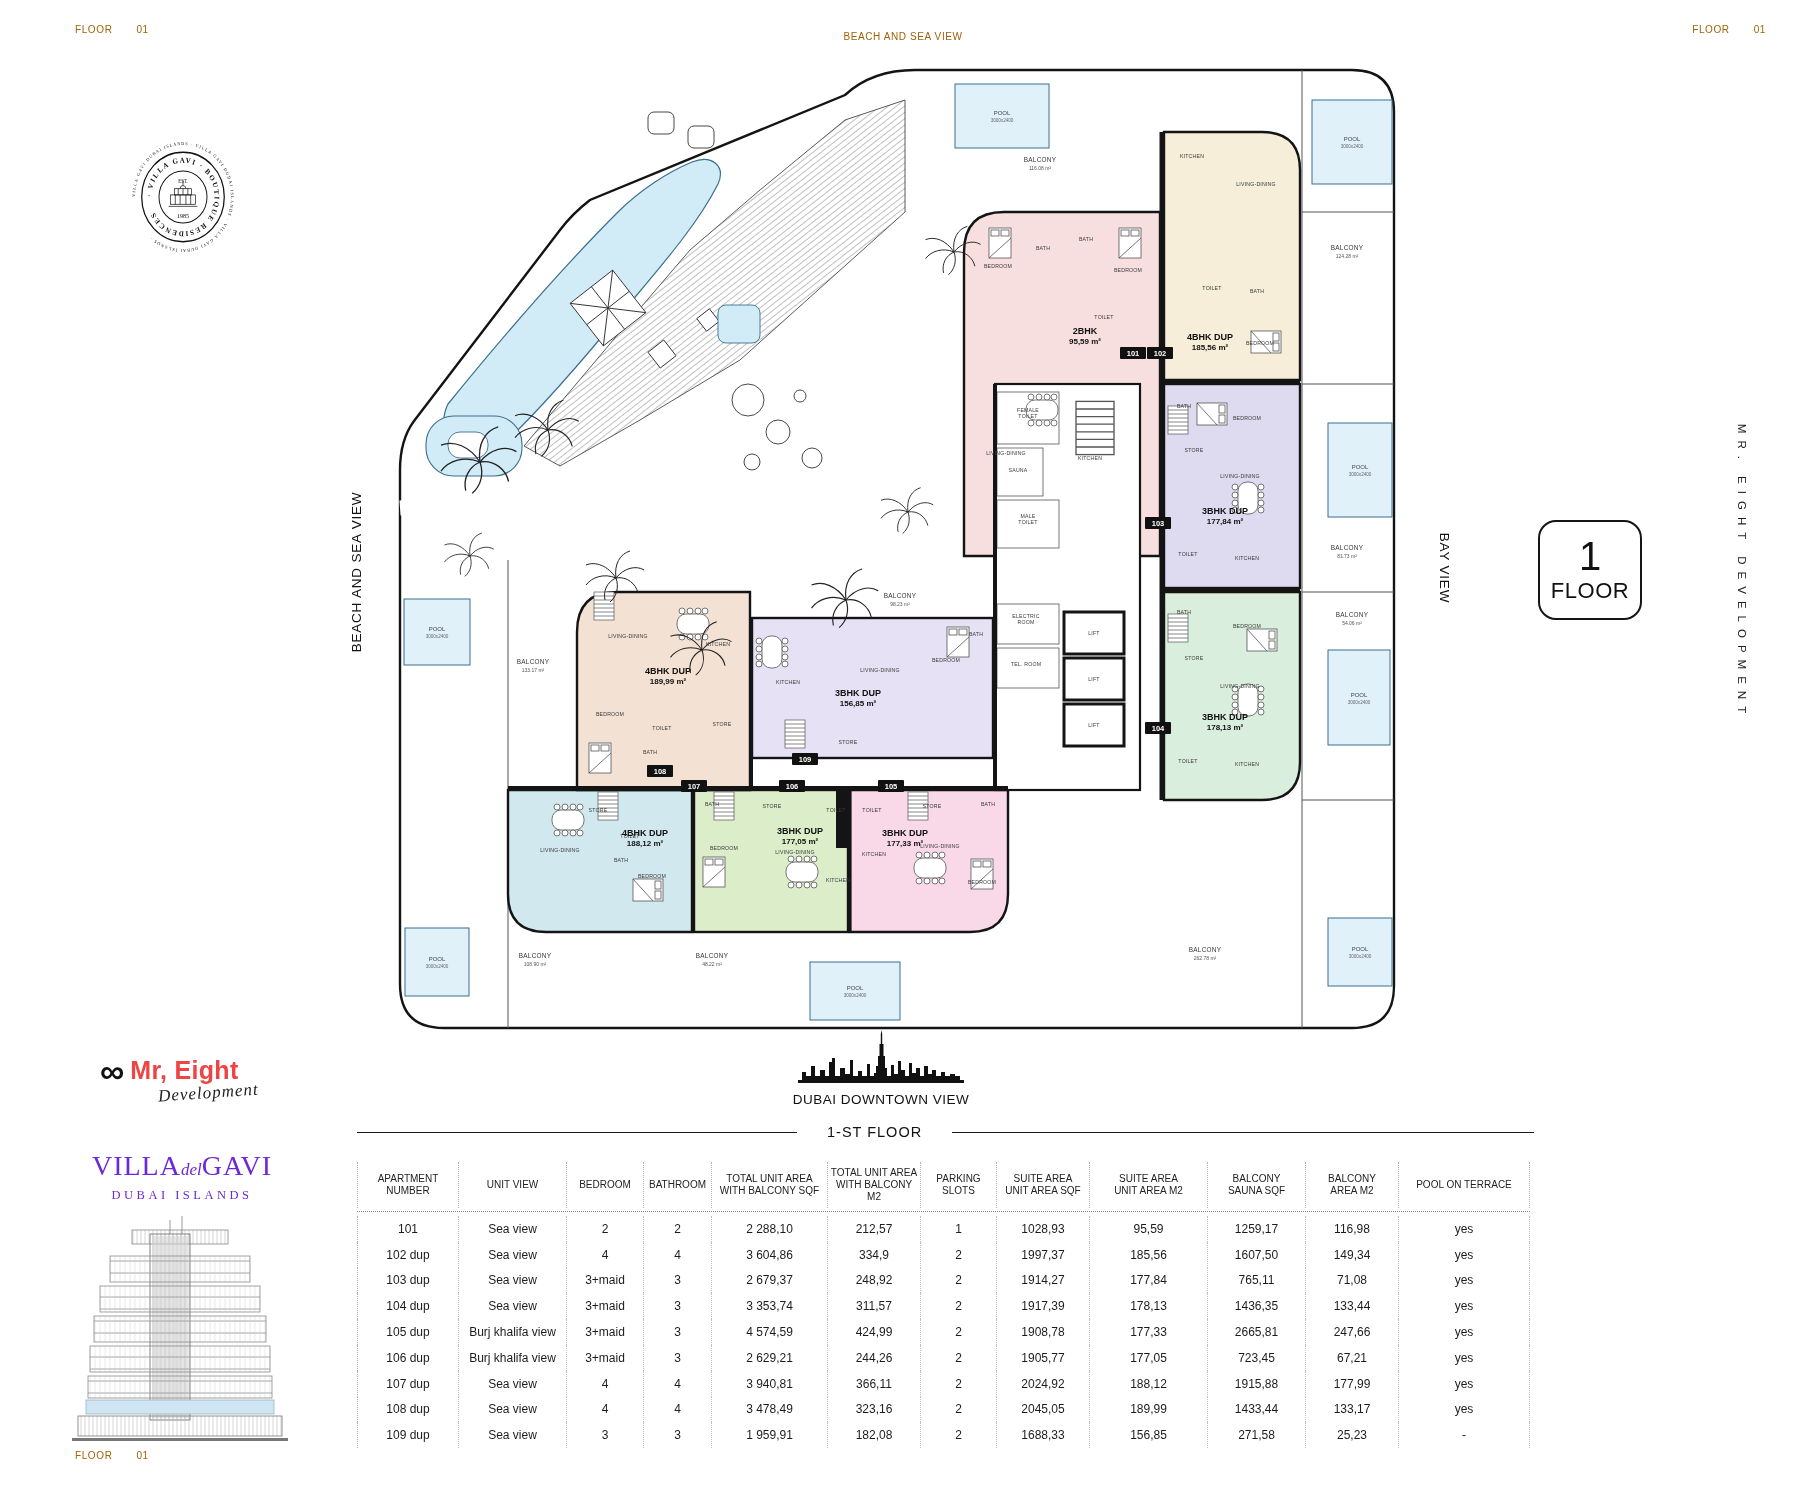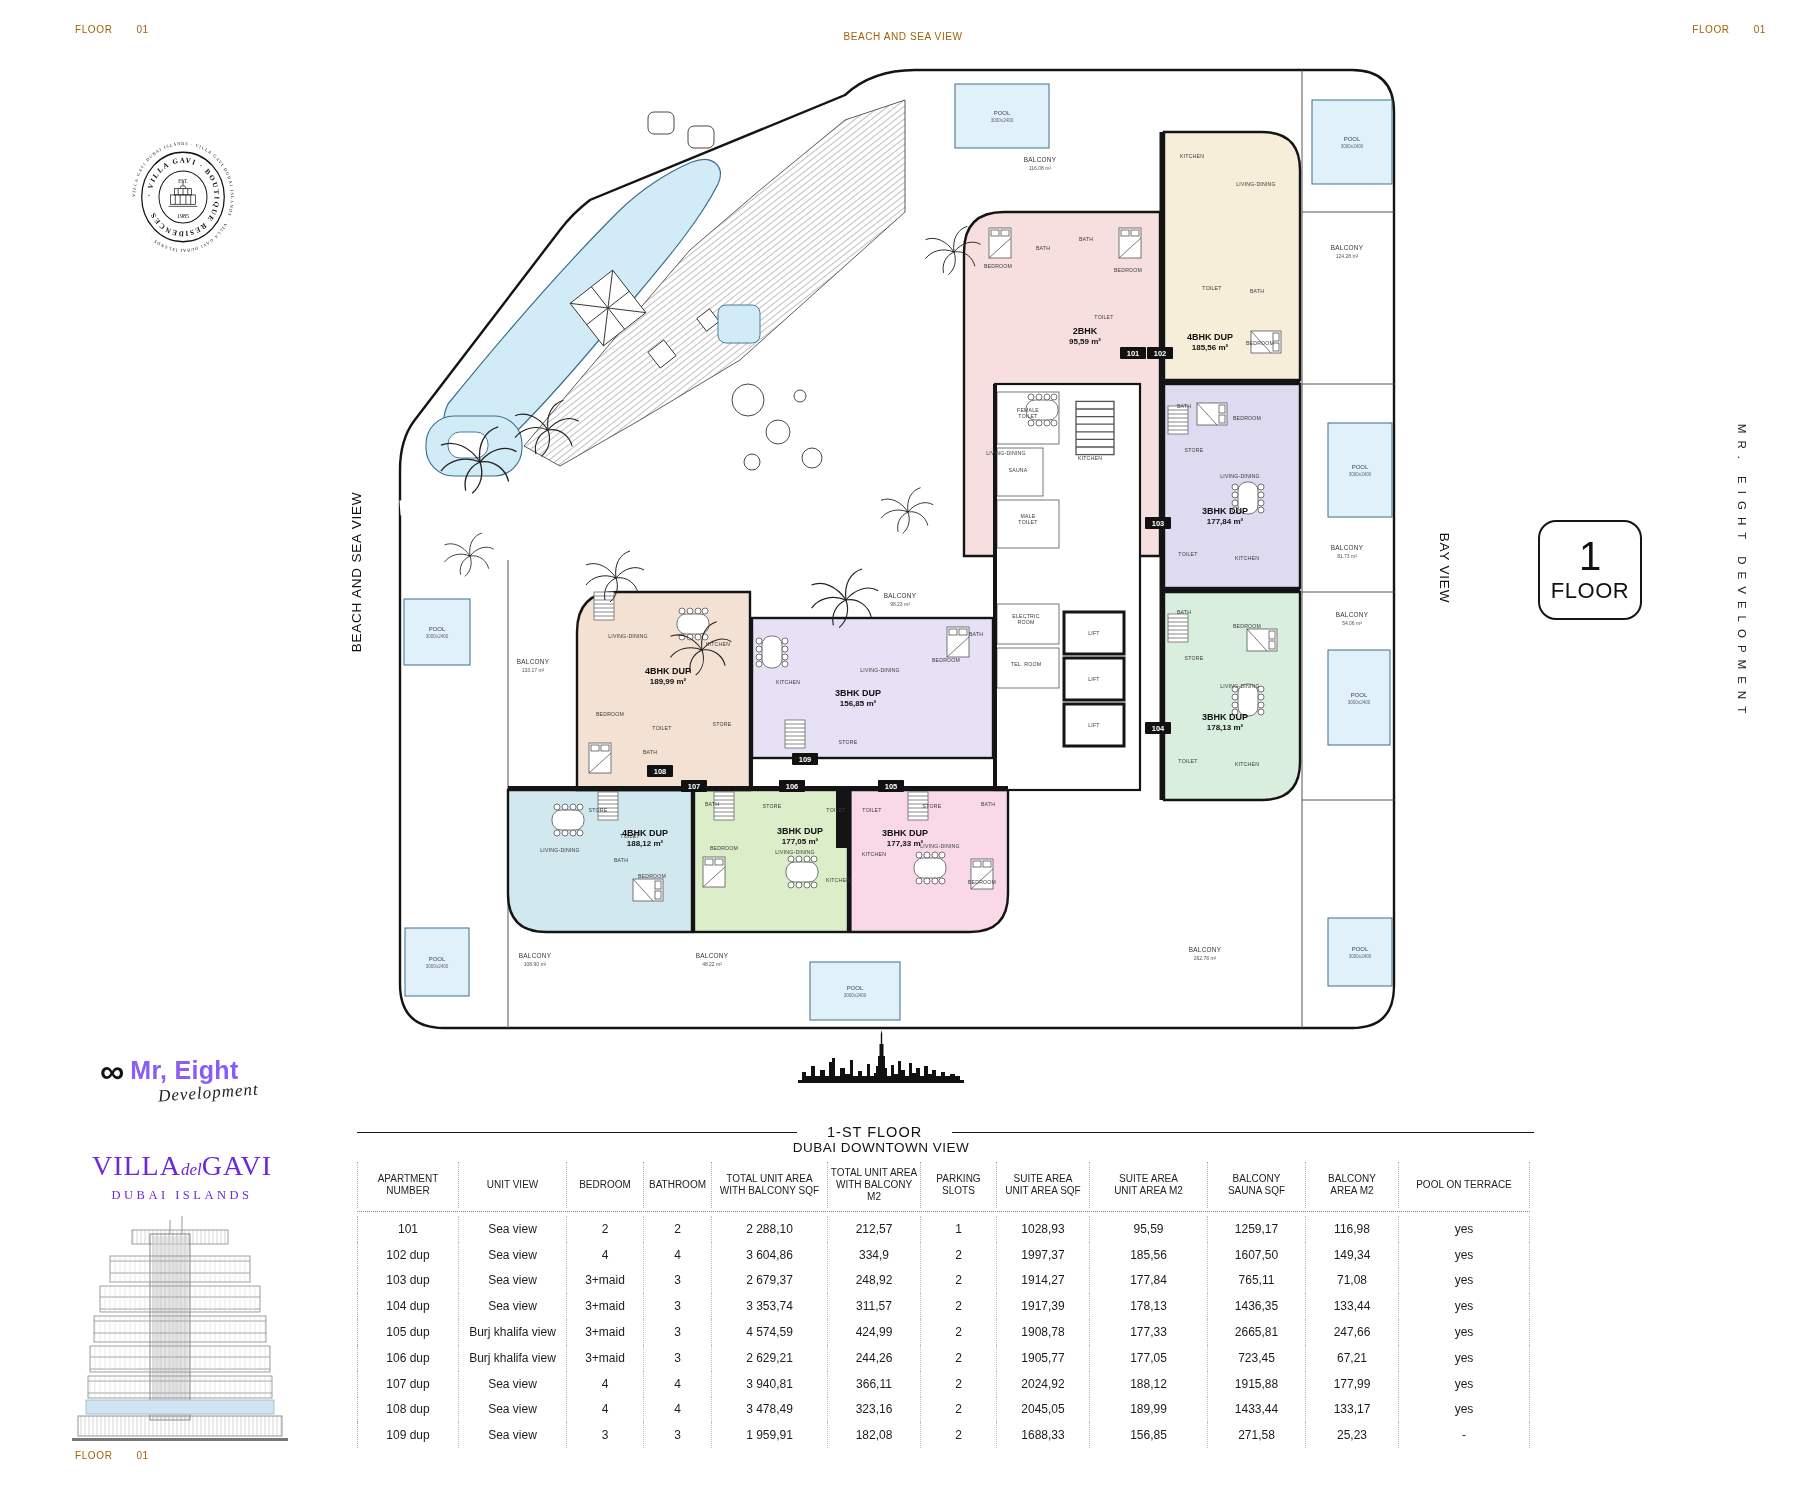--- a/index.html
+++ b/index.html
@@ -13,21 +13,21 @@
   .vtext.cw{transform:translate(-50%,-50%) rotate(90deg);}
   .dev-vert{letter-spacing:7px;font-size:11.5px;color:#222;}
   
   .badge{width:100px;height:96px;border:2.5px solid #151515;border-radius:18px;
          display:flex;flex-direction:column;align-items:center;justify-content:center;background:#fff;}
   .badge .n{font-size:40px;line-height:40px;color:#111;}
   .badge .f{font-size:22px;letter-spacing:.5px;color:#111;margin-top:2px;}
   
   .mre{display:flex;align-items:center;gap:6px;}
   .mre .inf{font-size:34px;font-weight:bold;line-height:28px;color:#111;}
-  .mre .nm{font-size:25px;font-weight:bold;letter-spacing:.3px;color:#8b5cf6;}
+  .mre .nm{font-size:25px;font-weight:bold;letter-spacing:.3px;color:#ef4444;}
   .mre-script{font-family:"Liberation Serif",serif;font-style:italic;font-size:17px;color:#222;
               margin:-2px 0 0 58px;transform:rotate(-4deg);letter-spacing:1px;}
   .villa{width:200px;text-align:center;font-family:"Liberation Serif",serif;color:#6d28d9;}
   .villa .l1{font-size:28px;letter-spacing:1px;white-space:nowrap;}
   .villa .l1 .del{font-style:italic;font-size:17px;letter-spacing:0;}
   .villa .l2{font-size:12.5px;letter-spacing:3.5px;margin-top:6px;}
   .sky-cap{font-size:13.5px;letter-spacing:.5px;color:#111;}
   
   .secdiv{display:flex;align-items:center;width:1177px;}
   .secdiv .ln{border-top:1.6px solid #1a1a1a;height:0;}
@@ -418,21 +418,21 @@
         <text x="858" y="706" text-anchor="middle" font-size="8" font-weight="bold" fill="#111" font-family="Liberation Sans,sans-serif">156,85 m²</text>
         <rect x="792" y="753" width="26" height="12" fill="#111" rx="1"></rect>
         <text x="805" y="762" text-anchor="middle" font-size="7.5" font-weight="bold" fill="#fff" font-family="Liberation Sans,sans-serif">109</text>
       </g>
   </svg>
 
   <svg class="abs" style="left:798px;top:1030px;" width="166" height="58" viewBox="0 0 166 58">
     <path fill="#111" d="M4,50 L4,42 8,42 8,46 13,46 13,36 17,36 17,46 22,46 22,40 27,40 27,46 31,46 31,32 34,32 34,28 37,28 37,46 42,46 42,38 47,38 47,44 52,44 52,30 55,30 55,46 60,46 60,41 64,41 64,46 69,46 69,34 72,34 72,46 76,46 76,43 78,43 78,36 80,36 80,26 81.5,26 81.5,14 82.8,14 82.8,4 83.5,0 84.2,4 84.2,14 85.5,14 85.5,26 87,26 87,38 89,38 89,46 93,46 93,35 96,35 96,44 100,44 100,31 103,31 103,40 107,40 107,46 111,46 111,33 114,33 114,43 118,43 118,38 122,38 122,46 126,46 126,36 130,36 130,44 134,44 134,40 138,40 138,46 143,46 143,42 147,42 147,46 152,46 152,44 157,44 157,46 162,46 162,50 Z"></path>
     <rect x="0" y="50" width="166" height="3" fill="#111"></rect>
   </svg>
-  <div class="abs sky-cap ctr" style="left:881px;top:1092px;margin-top:48px;">
+  <div class="abs sky-cap ctr" style="left:881px;top:1092px;">
     <span>DUBAI DOWNTOWN VIEW</span>
   </div>
 
   <div class="abs" style="left:100px;top:1056px;">
     <div class="mre">
       <span class="inf">∞</span>
       <span class="nm">Mr, Eight</span>
     </div>
     <div class="mre-script">Development</div>
   </div>

